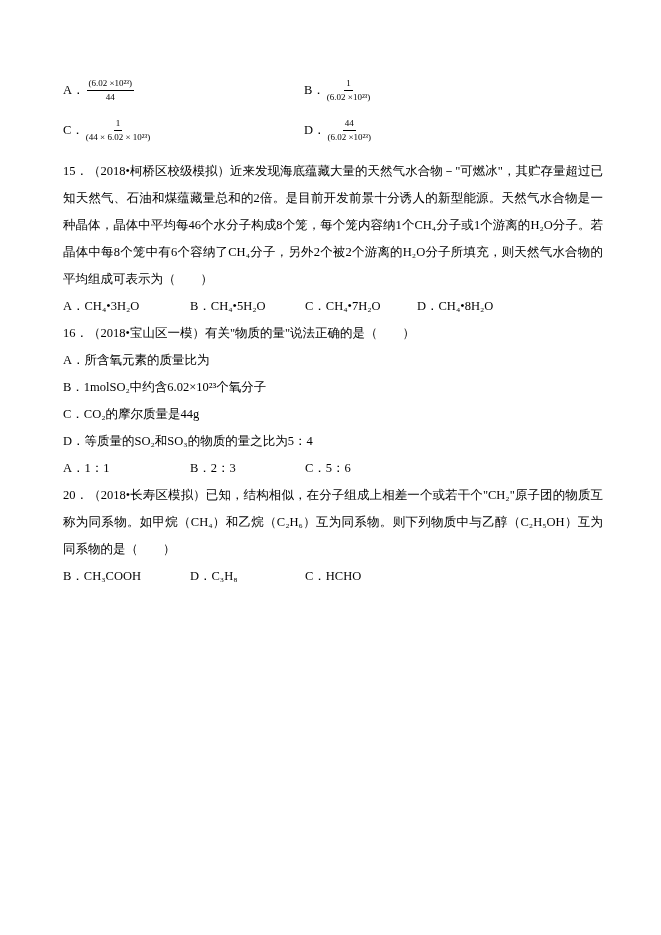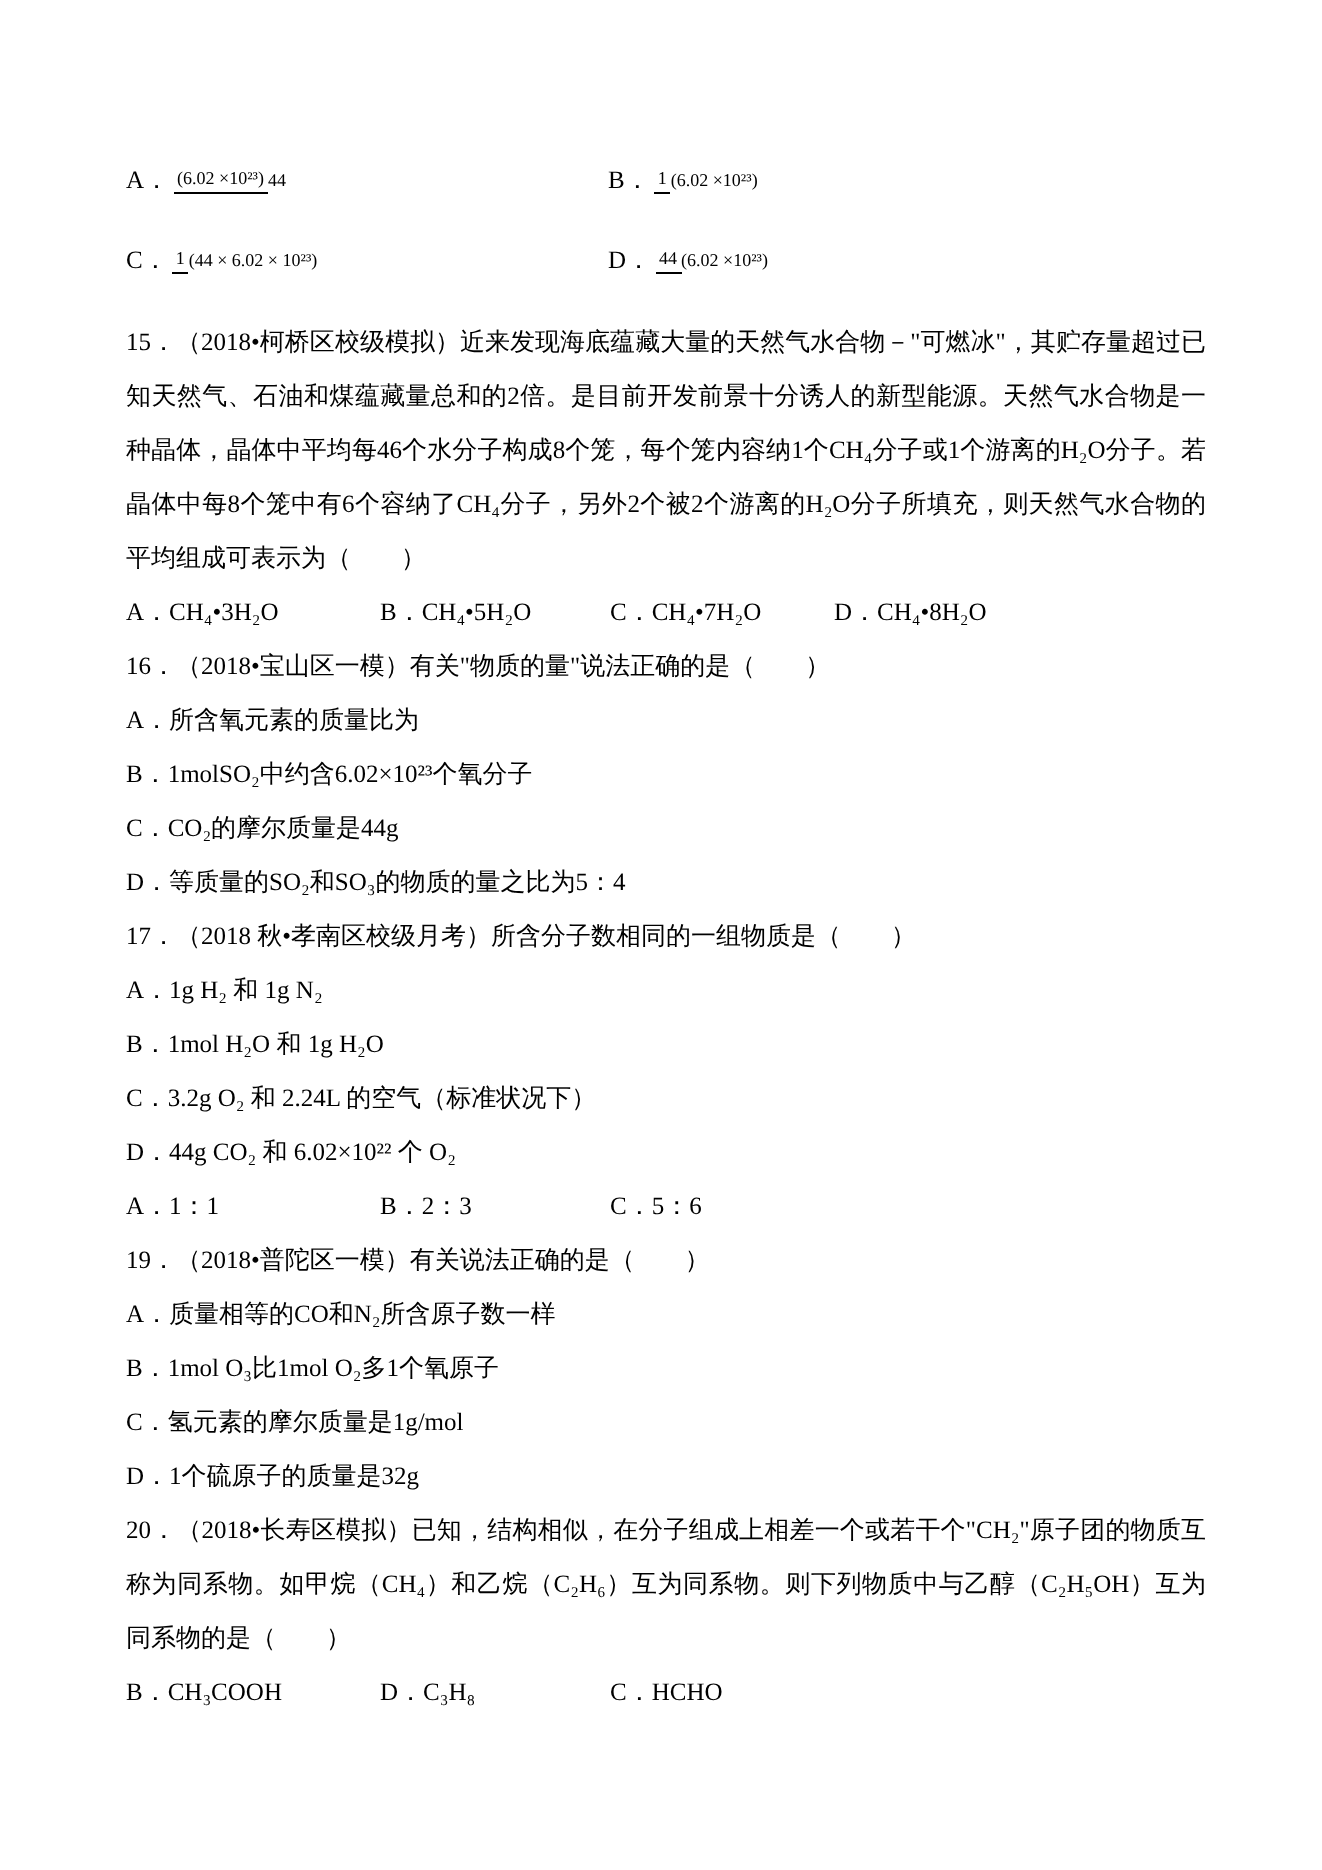--- a/index.html
+++ b/index.html
@@ -10,21 +10,21 @@
     overflow:hidden;
   }
   .page{box-sizing:border-box;width:661px;height:935px;padding:70px 58px 0 63px;}
   p{margin:0;line-height:27px;}
   .stem{text-align:justify;}
   
   .frac-rows{margin-bottom:8px;}
   .frac-row{display:grid;grid-template-columns:241px auto;align-items:center;height:40px;}
   .frac-opt{display:flex;align-items:center;}
   .frac-opt .lbl{margin-right:2px;}
-  .frac{display:inline-flex;align-items:center;font-size:9px;line-height:11px;vertical-align:middle;}
+  .frac{display:inline-flex;flex-direction:column;align-items:center;font-size:9px;line-height:11px;vertical-align:middle;}
   .frac .num{border-bottom:1px solid #000;padding:0 2px 1px 2px;}
   .frac .den{padding-top:1px;}
   
   .opts-row{display:grid;grid-template-columns:127px 115px 112px auto;line-height:27px;}
   .opts-row span{white-space:nowrap;}
 </style>
 </head>
 <body>
 
 <div class="page">
@@ -75,43 +75,29 @@
   </div>
 
   <div>
     <p class="stem">16．（2018•宝山区一模）有关"物质的量"说法正确的是（　　）</p>
     <p>A．所含氧元素的质量比为</p>
     <p>B．1molSO₂中约含6.02×10²³个氧分子</p>
     <p>C．CO₂的摩尔质量是44g</p>
     <p>D．等质量的SO₂和SO₃的物质的量之比为5：4</p>
   </div>
 
-  <div>
-    <p class="stem">17．（2018 秋•孝南区校级月考）所含分子数相同的一组物质是（　　）</p>
-    <p>A．1g H₂ 和 1g N₂</p>
-    <p>B．1mol  H₂O 和 1g H₂O</p>
-    <p>C．3.2g O₂ 和 2.24L 的空气（标准状况下）</p>
-    <p>D．44g CO₂ 和 6.02×10²² 个 O₂</p>
-  </div>
 
   <div>
     <div class="opts-row">
       <span>A．1：1</span>
       <span>B．2：3</span>
       <span>C．5：6</span>
     </div>
   </div>
 
-  <div>
-    <p class="stem">19．（2018•普陀区一模）有关说法正确的是（　　）</p>
-    <p>A．质量相等的CO和N₂所含原子数一样</p>
-    <p>B．1mol O₃比1mol O₂多1个氧原子</p>
-    <p>C．氢元素的摩尔质量是1g/mol</p>
-    <p>D．1个硫原子的质量是32g</p>
-  </div>
 
   <div>
     <p class="stem">20．（2018•长寿区模拟）已知，结构相似，在分子组成上相差一个或若干个"CH₂"原子团的物质互称为同系物。如甲烷（CH₄）和乙烷（C₂H₆）互为同系物。则下列物质中与乙醇（C₂H₅OH）互为同系物的是（　　）</p>
     <div class="opts-row">
       <span>B．CH₃COOH</span>
       <span>D．C₃H₈</span>
       <span>C．HCHO</span>
     </div>
   </div>
 

